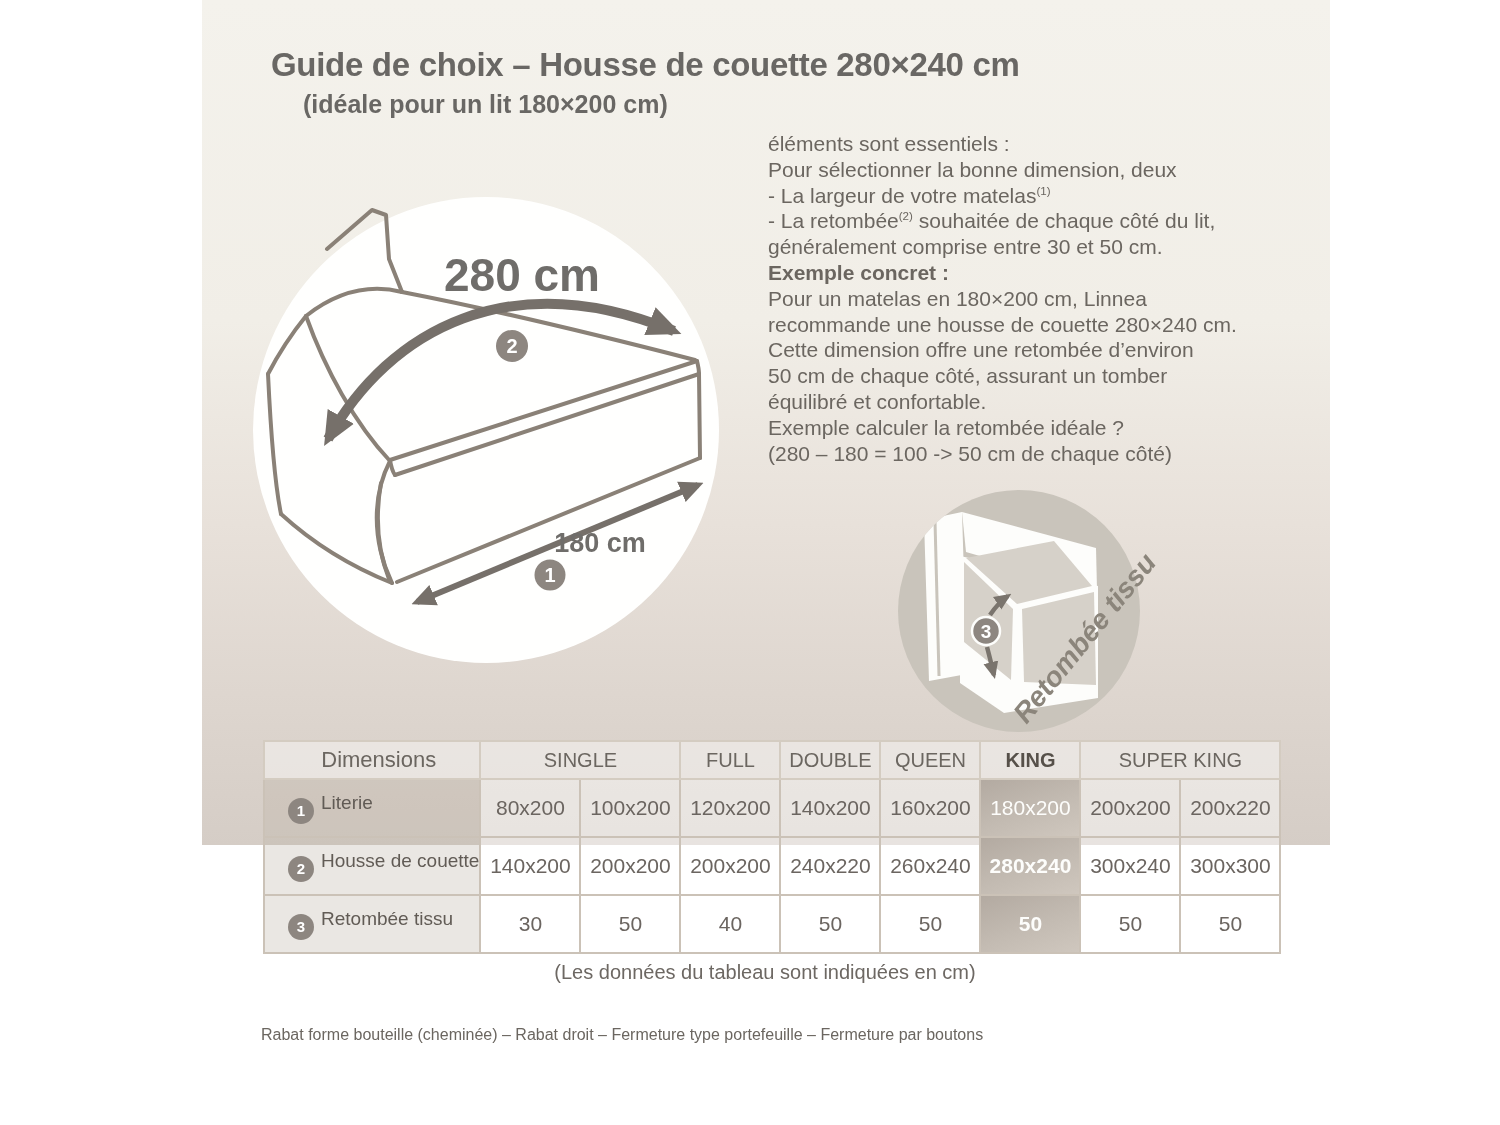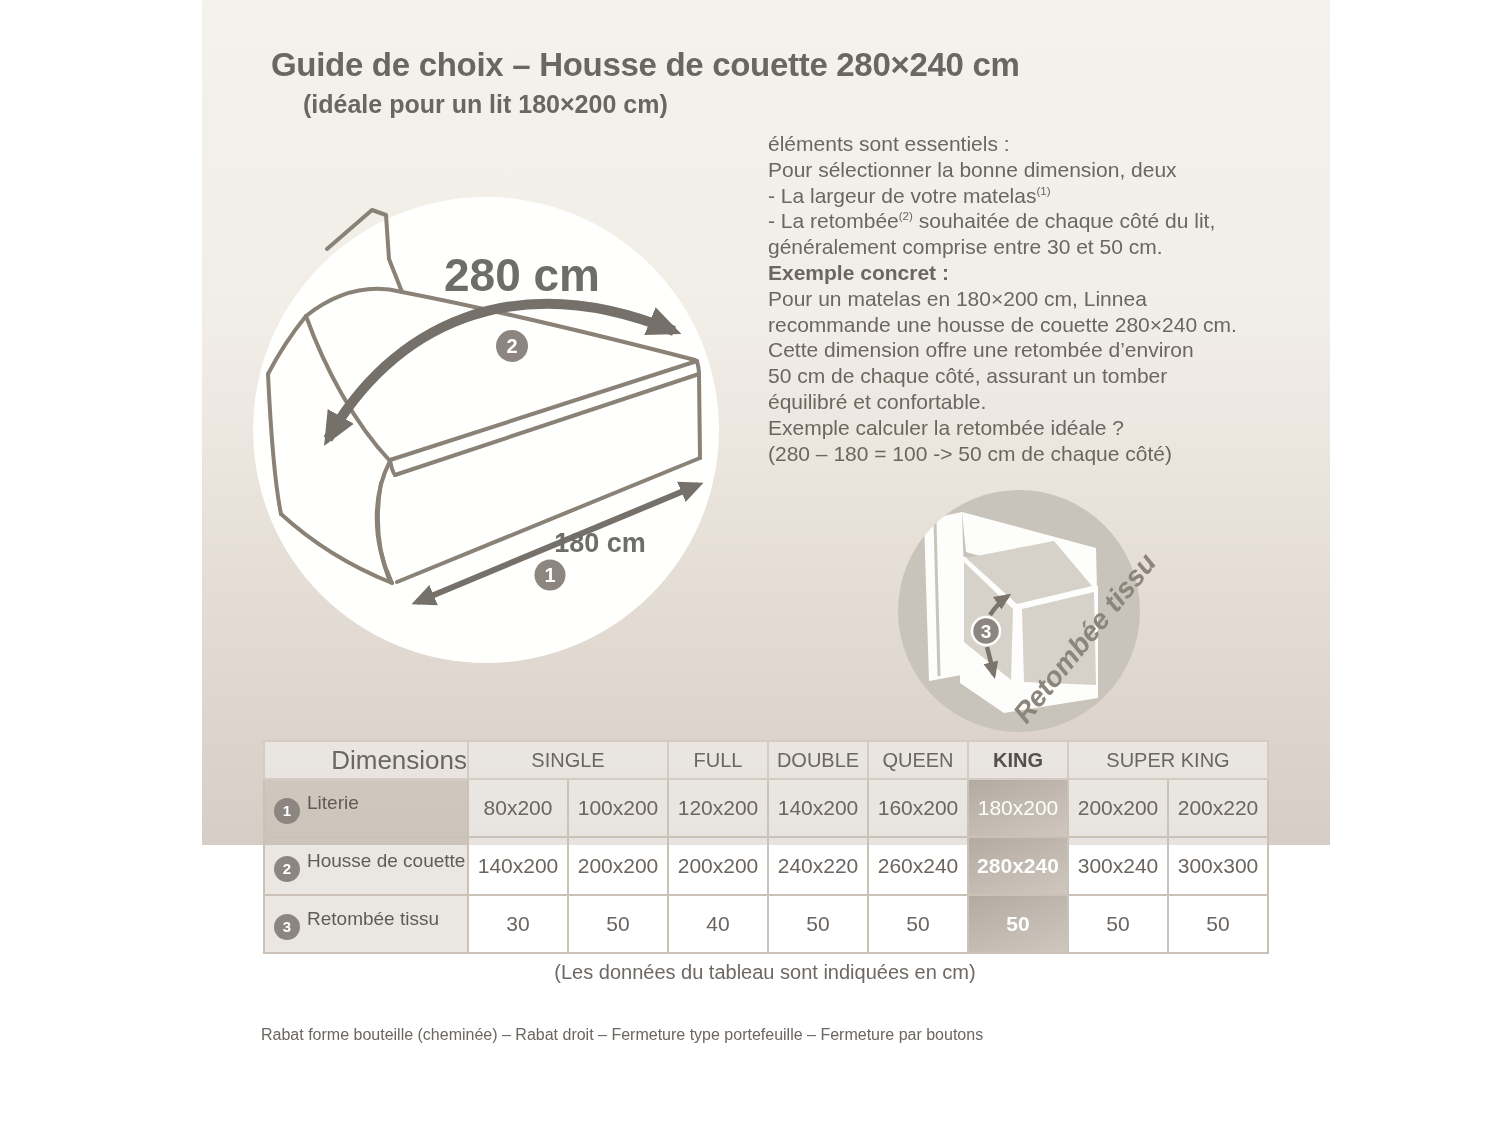--- a/index.html
+++ b/index.html
@@ -34,27 +34,27 @@
   .dim-table {
     position:absolute; left:61px; top:740px; border-collapse:collapse; table-layout:fixed;
   }
   .dim-table th, .dim-table td {
     border:2px solid #cbc2b7; text-align:center; overflow:hidden; white-space:nowrap;
   }
   .dim-table th {
     height:38px; font-size:20px; font-weight:normal; color:#6b6660;
     background:rgba(255,255,255,0.42); border-color:#d4ccc1;
   }
-  .dim-table th.dim-h { text-align:right; padding-left:13px; font-size:26px; }
+  .dim-table th.dim-h { text-align:center; padding-left:13px; font-size:22px; }
   .dim-table th.king-h { font-weight:bold; color:#565049; }
   .dim-table td {
     height:58px; font-size:21px; color:#6b6560; background:rgba(255,255,255,0.45);
   }
   .dim-table td.rowlabel {
-    text-align:left; padding-left:9px; background:rgba(186,174,162,0.30);
+    text-align:left; padding-left:23px; background:rgba(186,174,162,0.30);
     color:#615b55; font-size:19px;margin-left:19px;
   }
   .dim-table td.hl {
     background:linear-gradient(160deg,#b3aaa1 0%,#c3bbb2 55%,#cfc7be 100%);
     color:#fdfdfb;
   }
   .dim-table td.hl.b { font-weight:bold; }
   .badge-num {
     display:inline-block; width:26px; height:26px; border-radius:50%;
     background:#8d8680; color:#ffffff; font-size:15px; font-weight:bold;

